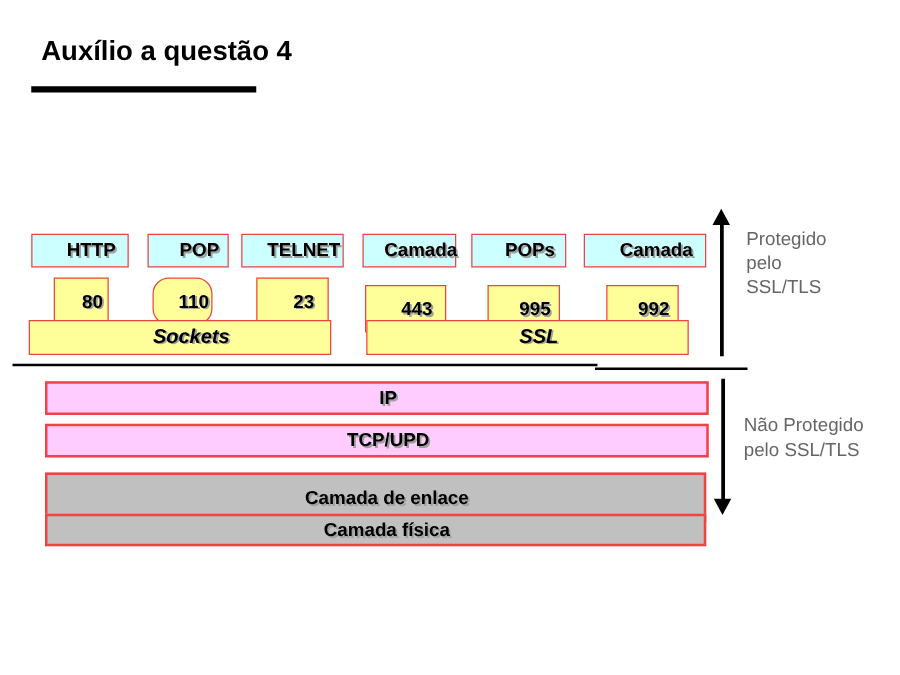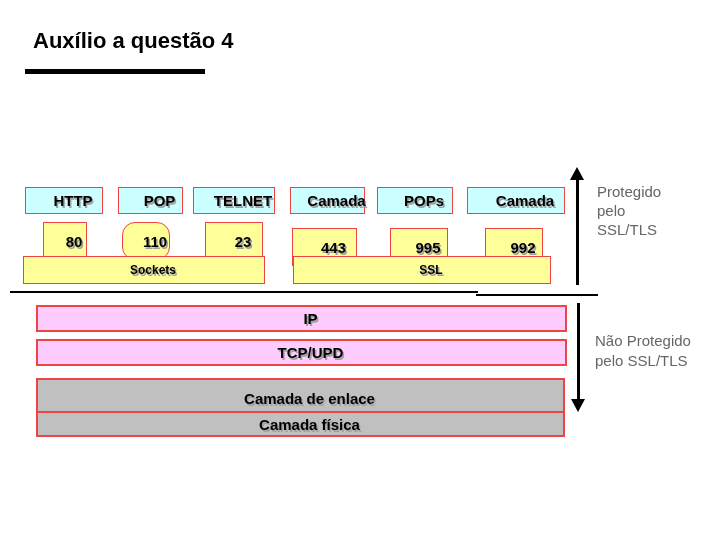--- a/index.html
+++ b/index.html
@@ -24,21 +24,21 @@
     box-sizing: border-box;
     border: 1px solid #ef4444;
     display: flex; align-items: center; justify-content: center;
     font-size: 15px; font-weight: bold; color: #000000;
     text-shadow: 1.5px 1.5px 0 #a0a0a0;
     white-space: nowrap;
     padding-left: 18px;
   }
   .proto { top: 187px; height: 27px; background: #CCFFFF; }
   .port  { height: 38px; background: #FFFF99; }
-  .session { top: 256px; height: 28px; background: #FFFF99; font-size: 12px; }
+  .session { top: 256px; height: 28px; background: #FFFF99; font-size: 16px; font-style: italic; }
   .row   { left: 36px; width: 531px; height: 27px; border-width: 2px; }
   .network { background: #FFCCFF; }
   .link    { background: #C0C0C0; width: 529px; }
   .hline { position: absolute; height: 2px; background: #000000; }
   .arrow-line { position: absolute; width: 3px; background: #000000; }
   .arrow-head { position: absolute; width: 0; height: 0; }
   .arrow-head.up {
     border-left: 7px solid transparent; border-right: 7px solid transparent;
     border-bottom: 13px solid #000000;
   }

